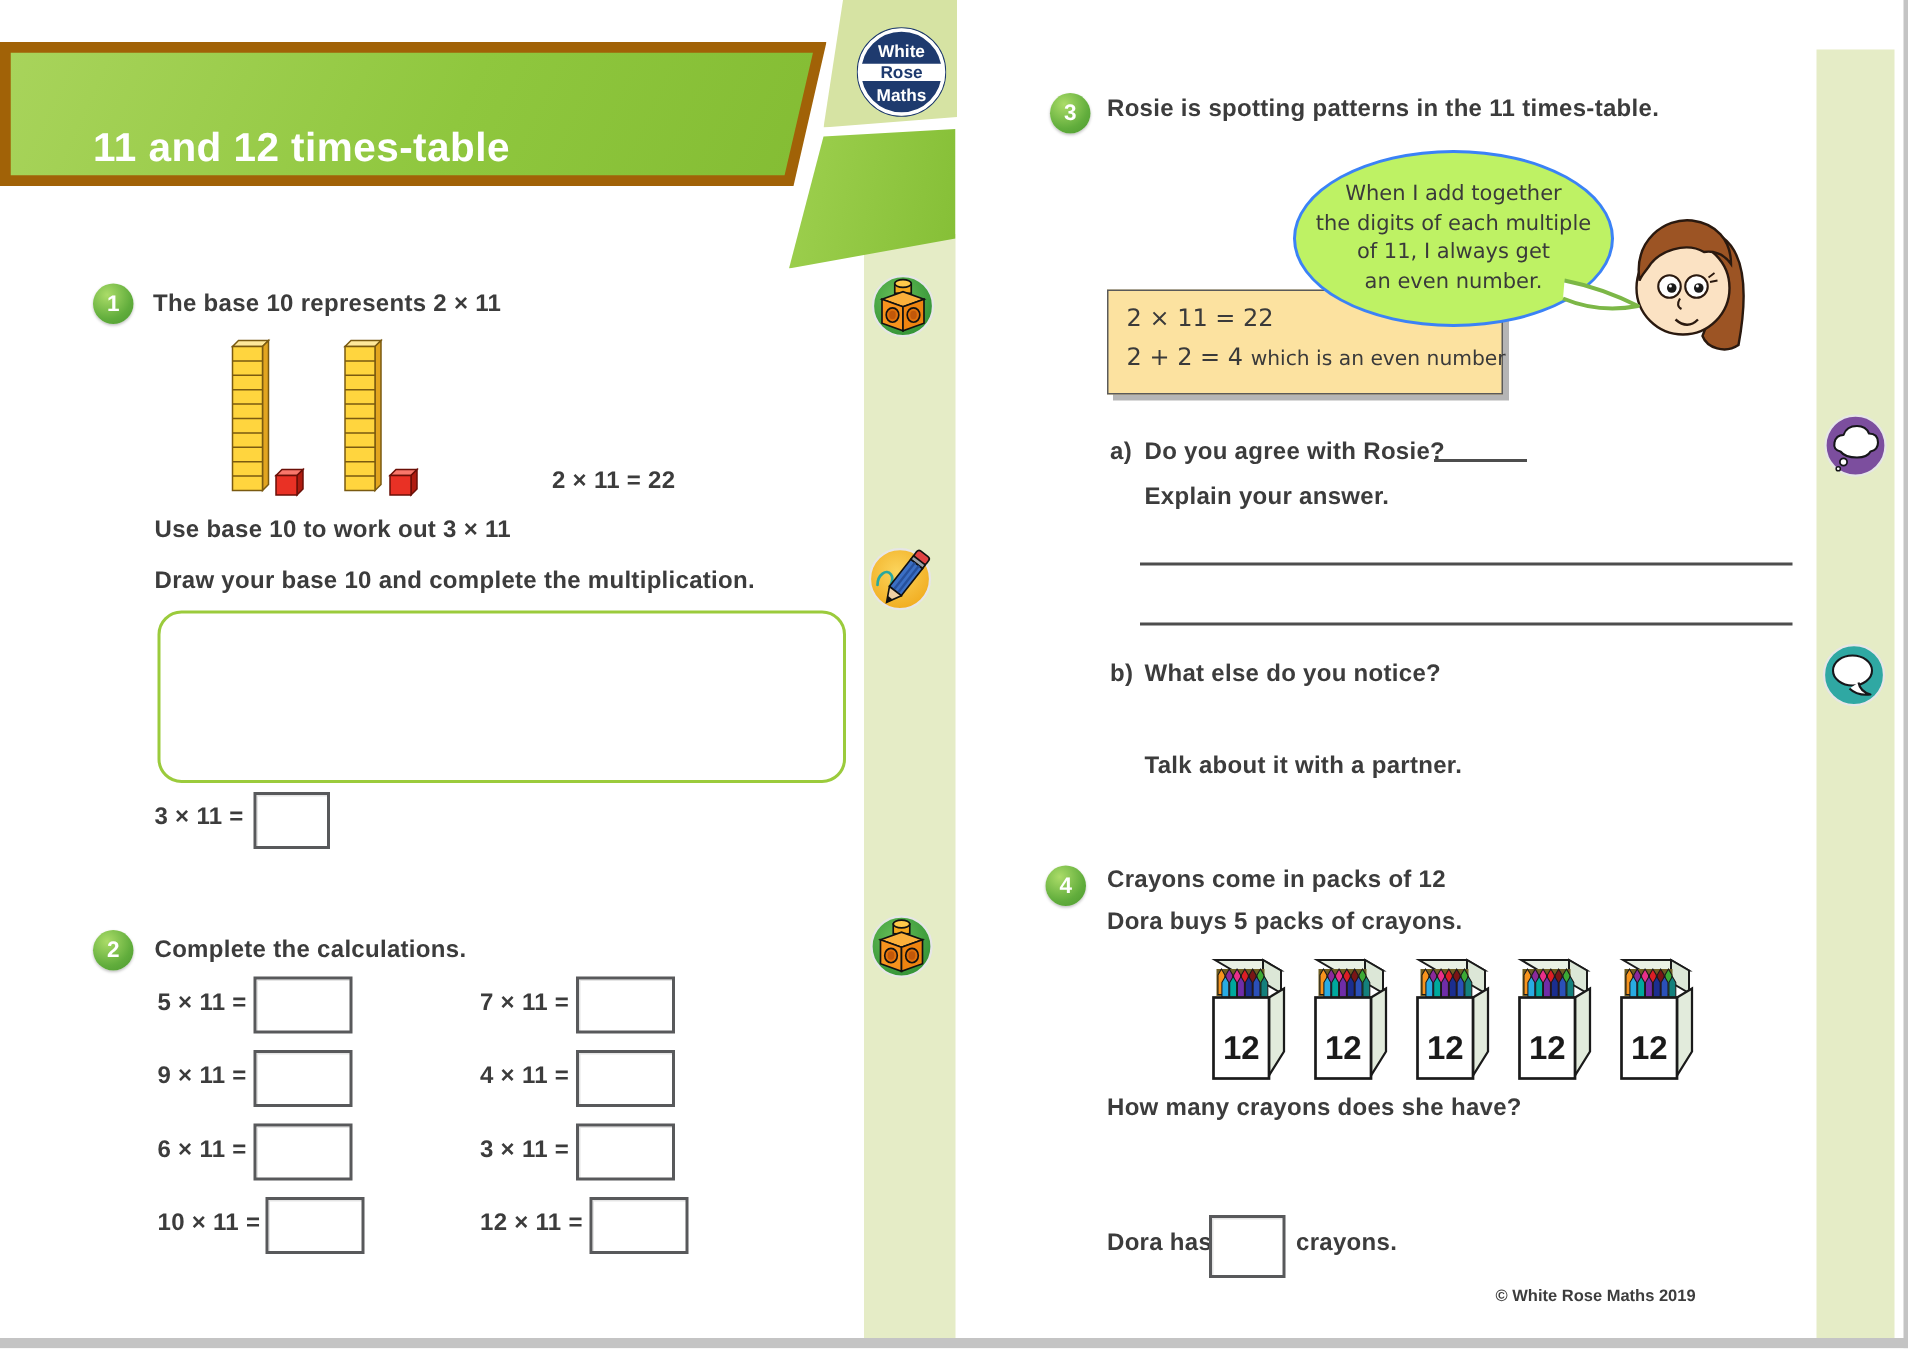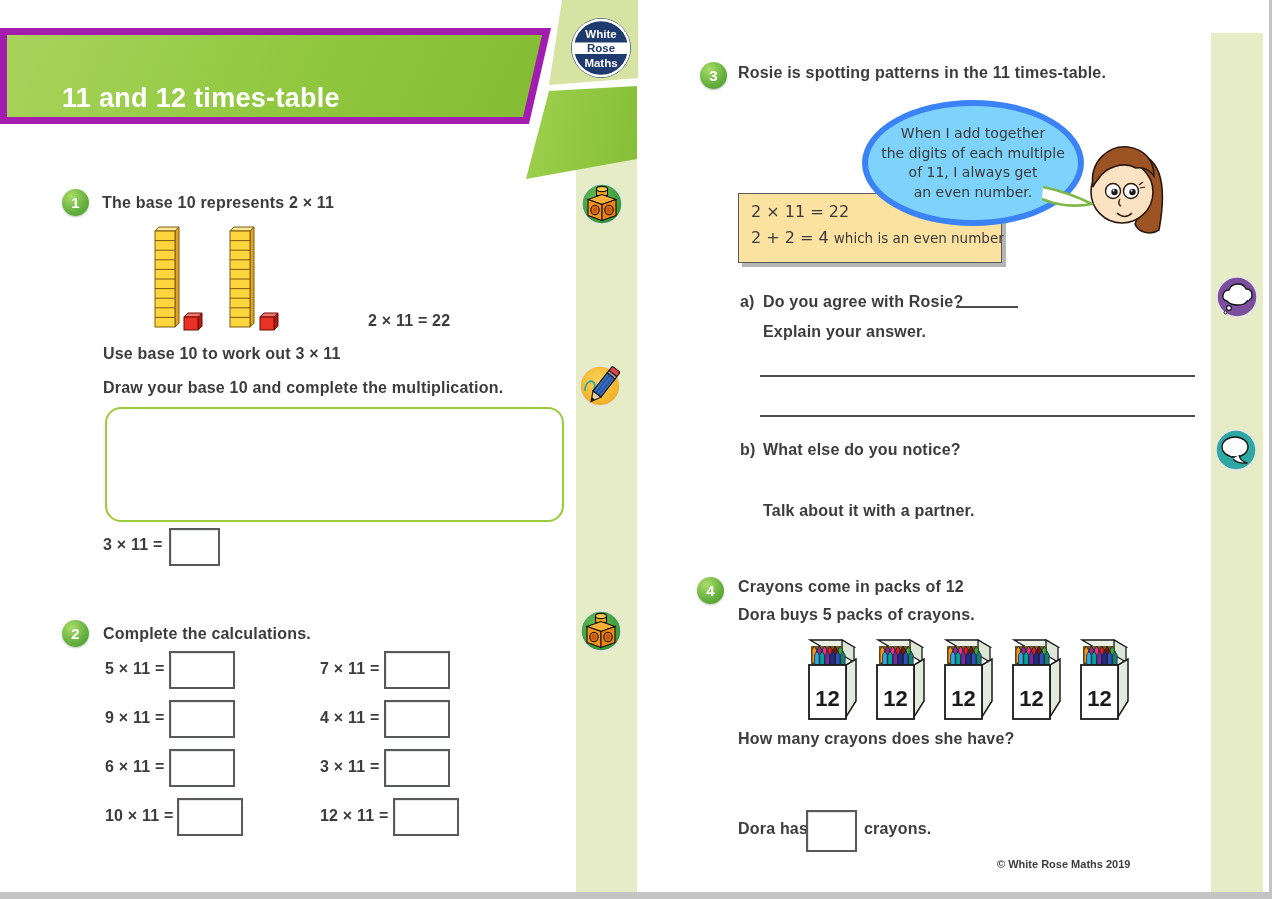--- a/index.html
+++ b/index.html
@@ -19,21 +19,21 @@
 </style>
 </head>
 <body>
 
 <div class="canvas">
 
   <div class="strip" style="left:576px;top:156px;width:61px;height:737px"></div>
   <div class="strip" style="left:1211px;top:33px;width:52px;height:860px"></div>
 
   <div class="abs" style="left:0;top:28px;width:552px;height:97px;z-index:1;
-       clip-path:polygon(0 0,551px 0,529px 96px,0 96px);background:#a21caf">
+       clip-path:polygon(0 0,551px 0,529px 96px,0 96px);background:#a16207">
     <div class="abs" style="left:0;top:0;width:552px;height:97px;
          clip-path:polygon(7px 7px,542px 7px,523px 89px,7px 89px);
          background:linear-gradient(115deg,#a9d45c 0%,#8fc73e 55%,#83bc33 100%)"></div>
     <div class="abs" style="left:62px;top:55px;font-size:27px;font-weight:700;color:#ffffff;letter-spacing:.3px">11 and 12 times-table</div>
   </div>
 
   <div class="abs" style="left:546px;top:0;width:92px;height:86px;z-index:1;background:#D6E3A3;
        clip-path:polygon(16px 0,92px 0,92px 78px,3px 85px)"></div>
   <div class="abs" style="left:524px;top:84px;width:114px;height:96px;z-index:1;
        background:linear-gradient(100deg,#9ed04f,#85bf36);
@@ -187,21 +187,21 @@
 
   <div class="abs hand" style="left:738px;top:193px;width:262px;height:68px;background:#FCE2A0;border:1.5px solid #5a5a5a;
        box-shadow:4px 4px 0 rgba(120,120,120,.55);z-index:1">
     <div class="abs hand" style="left:12px;top:8px;font-size:16px;color:#3a3a3a">2 × 11 = 22</div>
     <div class="abs" style="left:12px;top:34px;white-space:nowrap">
       <span class="hand" style="font-size:16px;color:#3a3a3a">2 + 2 = 4</span>
       <span class="hand" style="font-size:13.5px;color:#3a3a3a">which is an even number</span>
     </div>
   </div>
 
-  <div class="abs hand" style="left:862px;top:100px;width:210px;height:114px;background:#7dd3fc;border:6px solid #3b82f6;
+  <div class="abs hand" style="left:862px;top:100px;width:210px;height:114px;background:#bef264;border:2px solid #3b82f6;
        border-radius:50%;z-index:5;display:flex;flex-direction:column;justify-content:center;align-items:center">
     <div class="bubble-line">When I add together</div>
     <div class="bubble-line">the digits of each multiple</div>
     <div class="bubble-line">of 11, I always get</div>
     <div class="bubble-line">an even number.</div>
   </div>
   <svg class="abs" style="left:1040px;top:184px;z-index:6" width="56" height="28" viewBox="0 0 56 28">
     <path d="M3,3 Q28,8 52,20 Q26,25 2,15" fill="#fff" stroke="#7CB747" stroke-width="2.6" stroke-linejoin="round"></path>
   </svg>
 

